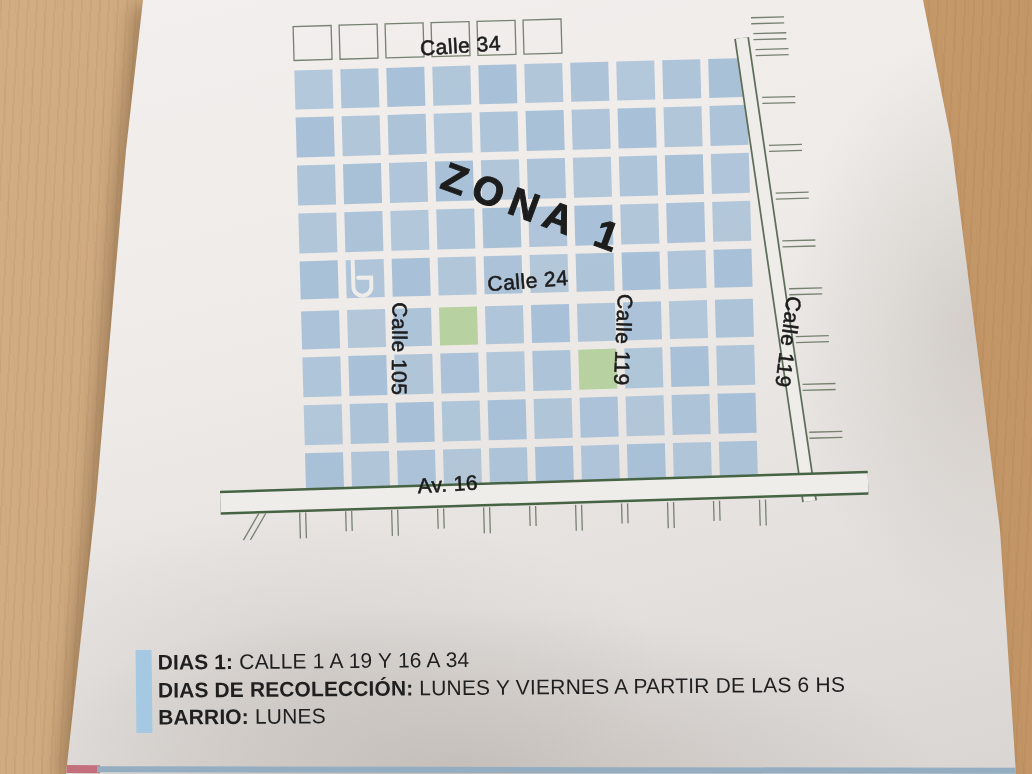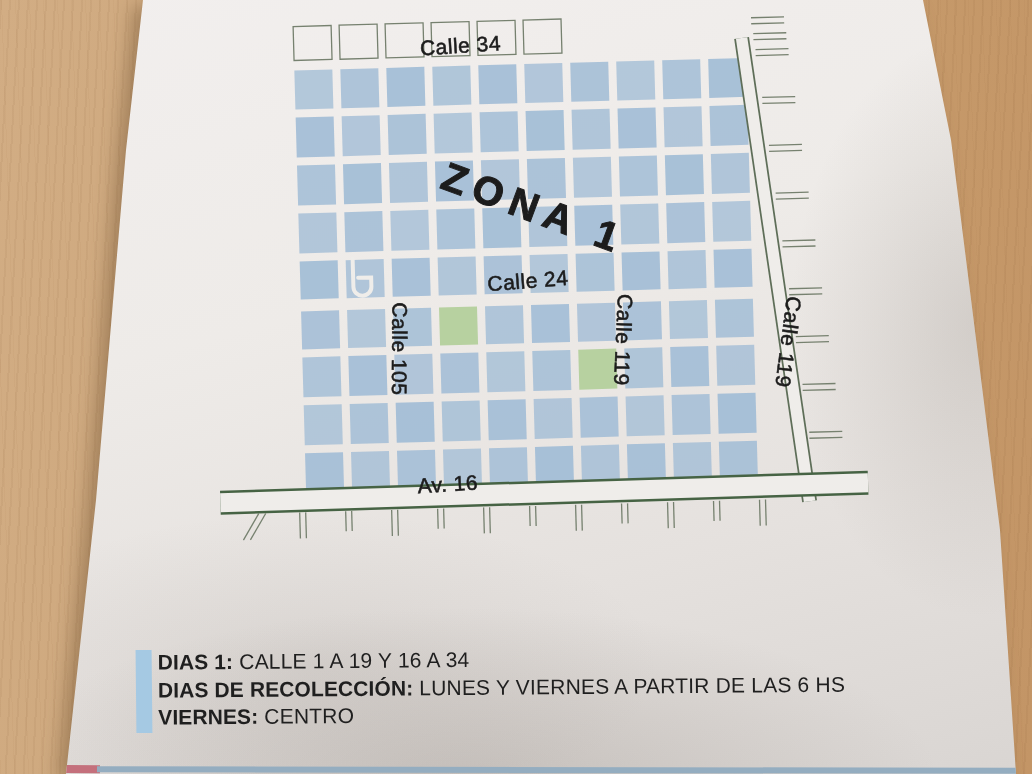--- a/index.html
+++ b/index.html
@@ -232,19 +232,19 @@
           <clipPath id="gridclip">
             <path d="M292 14 L747 14 L800 510 L292 510 Z"></path>
           </clipPath>
         </defs>
       </svg>
 
     <div class="info-bar"></div>
     <div class="info">
       <div><b>DIAS 1:</b> <span>CALLE 1 A 19 Y 16 A 34</span></div>
       <div><b>DIAS DE RECOLECCIÓN:</b> <span>LUNES Y VIERNES A PARTIR DE LAS 6 HS</span></div>
-      <div><b>VIERNES:</b> <span>CENTRO</span></div>
+      <div><b>BARRIO:</b> <span>LUNES</span></div>
     </div>
 
     <div class="strip-pink"></div>
     <div class="strip-blue"></div>
   </div>
 </div>
 
 </body></html>

